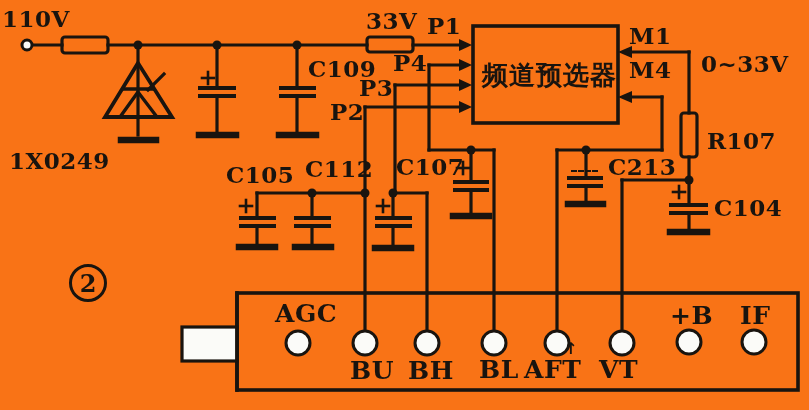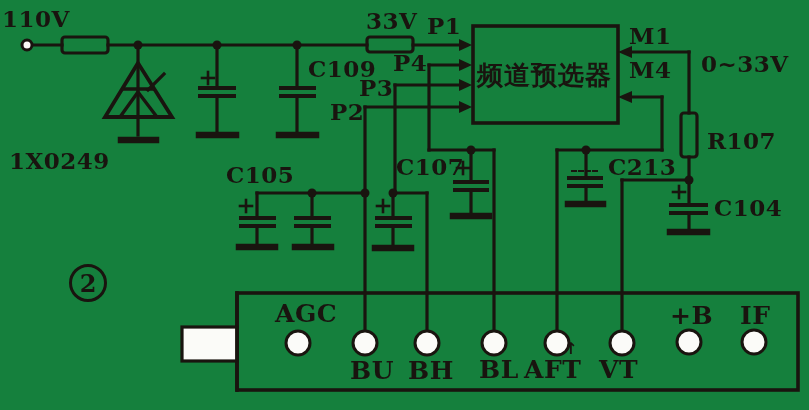--- a/index.html
+++ b/index.html
@@ -1,28 +1,28 @@
 <!DOCTYPE html>
 <html><head>
 <meta charset="utf-8">
 <style>
   html,body{margin:0;padding:0;background:#e8e8e8;}
   #stage{
-    position:relative;width:809px;height:410px;background:#15803d;
+    position:relative;width:809px;height:410px;background:#f97316;
     overflow:hidden;font-family:"DejaVu Serif","Liberation Serif",serif;
   }
   svg{position:absolute;left:0;top:0;}
   .lbl{
     position:absolute;color:#19140f;white-space:nowrap;
     font:700 23px "DejaVu Serif","Liberation Serif",serif;
     letter-spacing:.5px;line-height:1;
   }
   .sm{font-size:25px;}
   .presel{
-    position:absolute;left:477px;top:62px;width:140px;text-align:left;
+    position:absolute;left:477px;top:62px;width:140px;text-align:right;
     color:#19140f;font:700 26px "DejaVu Sans","Liberation Sans",sans-serif;
     letter-spacing:1px;line-height:1;
   }
   .fig-circle{
     position:absolute;left:69px;top:264px;width:32px;height:32px;
     border:3px solid #19140f;border-radius:50%;
     display:flex;align-items:center;justify-content:center;
     color:#19140f;font:700 24px "DejaVu Serif",serif;
   }
   .aft-arrow{
@@ -253,20 +253,21 @@
 <span class="lbl" style="left:359px;top:76px">P3</span>
 <span class="lbl" style="left:330px;top:100px">P2</span>
 <span class="lbl" style="left:629px;top:24px">M1</span>
 <span class="lbl" style="left:629px;top:58px">M4</span>
 <span class="lbl" style="left:701px;top:52px">0~33V</span>
 <span class="lbl" style="left:707px;top:129px">R107</span>
 <span class="lbl" style="left:608px;top:155px">C213</span>
 <span class="lbl" style="left:714px;top:196px">C104</span>
 <span class="lbl" style="left:396px;top:155px">C107</span>
 <span class="lbl" style="left:226px;top:163px">C105</span>
+<span class="lbl" style="left:305px;top:157px">C112</span>
 
 <div class="presel">频道预选器</div>
 
 <div class="fig-circle">
   <span>2</span>
 </div>
 
 <span class="lbl sm" style="left:275px;top:301px">AGC</span>
 <span class="lbl sm" style="left:350px;top:358px">BU</span>
 <span class="lbl sm" style="left:408px;top:358px">BH</span>

